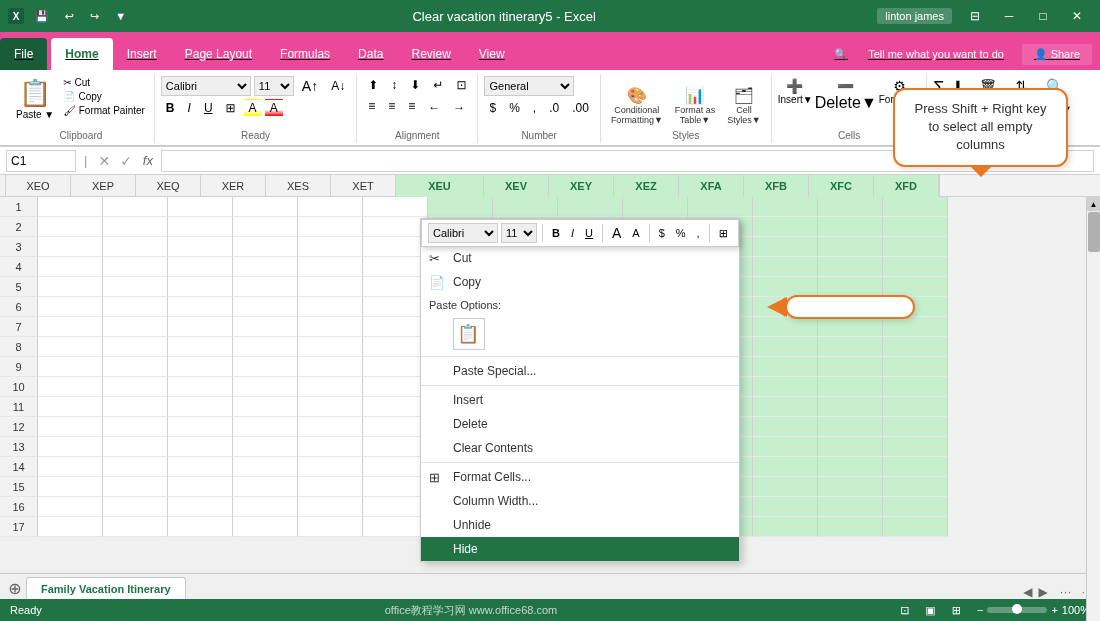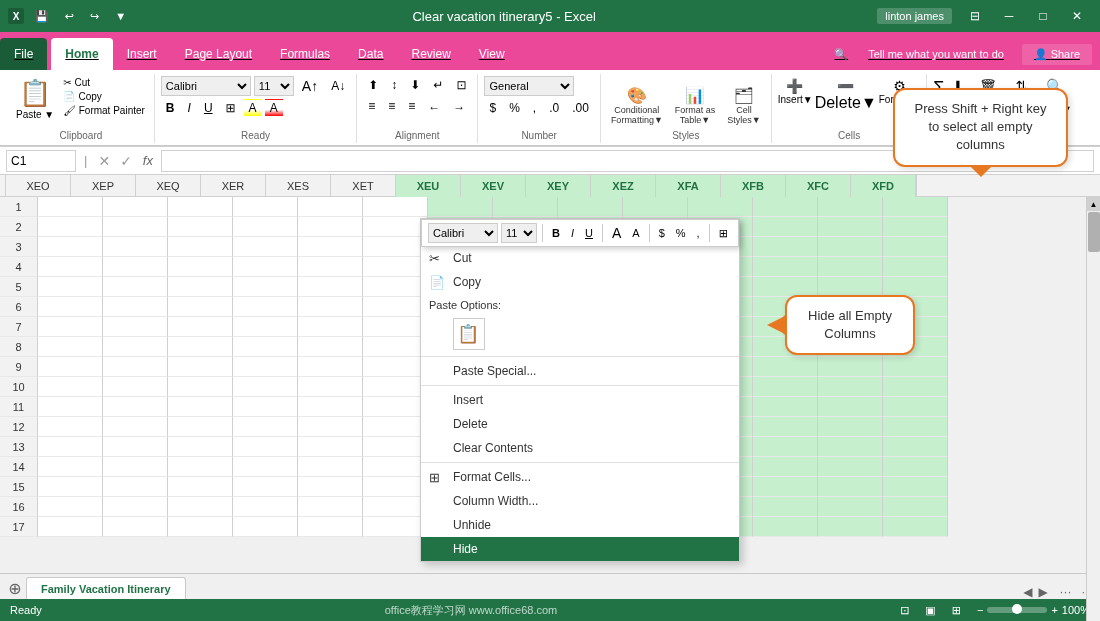--- a/index.html
+++ b/index.html
@@ -596,21 +596,21 @@
   <div class="grid-wrapper">
 
     <div class="col-header-row">
       <div class="row-header-corner col-sep"></div>
       <div class="col-header" style="width:65px;">XEO</div>
       <div class="col-header" style="width:65px;">XEP</div>
       <div class="col-header" style="width:65px;">XEQ</div>
       <div class="col-header" style="width:65px;">XER</div>
       <div class="col-header" style="width:65px;">XES</div>
       <div class="col-header" style="width:65px;">XET</div>
-      <div class="col-header selected" style="width:65px;">XEU</div>
+      <div class="col-header selected" style="width:88px;">XEU</div>
       <div class="col-header selected" style="width:65px;">XEV</div>
       <div class="col-header selected" style="width:65px;">XEY</div>
       <div class="col-header selected" style="width:65px;">XEZ</div>
       <div class="col-header selected" style="width:65px;">XFA</div>
       <div class="col-header selected" style="width:65px;">XFB</div>
       <div class="col-header selected" style="width:65px;">XFC</div>
       <div class="col-header selected" style="width:65px;">XFD</div>
       <div style="width:14px; min-width:14px; background:#f2f2f2; border-left:1px solid #d0d0d0;"></div>
     </div>
 
@@ -1035,17 +1035,16 @@
     <div class="ctx-item highlighted">
       <span>Hide</span>
     </div>
   </div>
 
   <div class="callout callout1" style="position:fixed; top:88px; right:32px; width:175px;">
     <span>Press Shift + Right key to select all empty columns</span>
   </div>
 
   <div class="callout callout2" style="position:fixed; top:295px; right:185px; width:130px;">
-    <span>Hide all Empty Columns</span>
     <div style="position:absolute; left:-20px; top:50%; transform:translateY(-50%); width:0; height:0; border-top:10px solid transparent; border-bottom:10px solid transparent; border-right:20px solid #e87722;"></div>
   </div>
 
 </div>
 
 </body></html>

